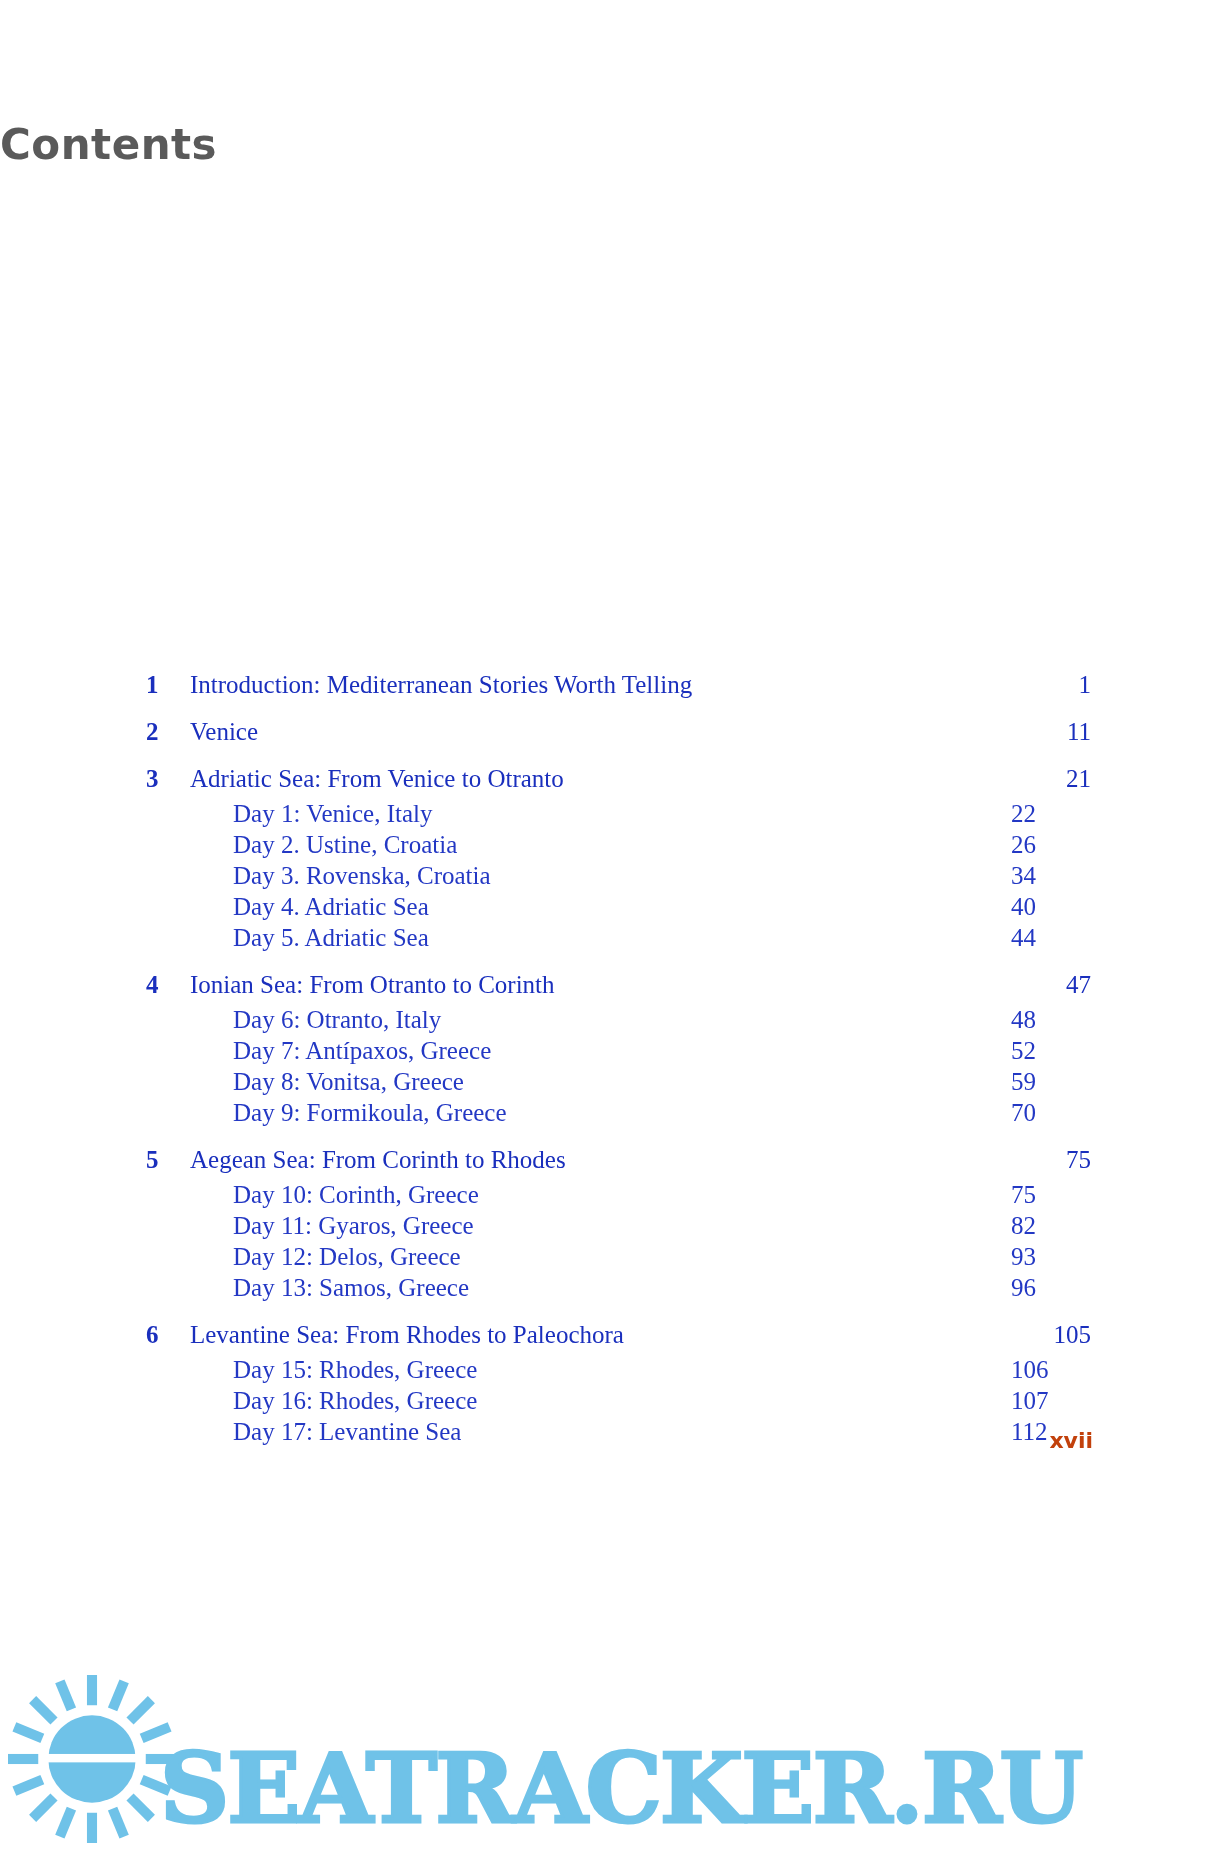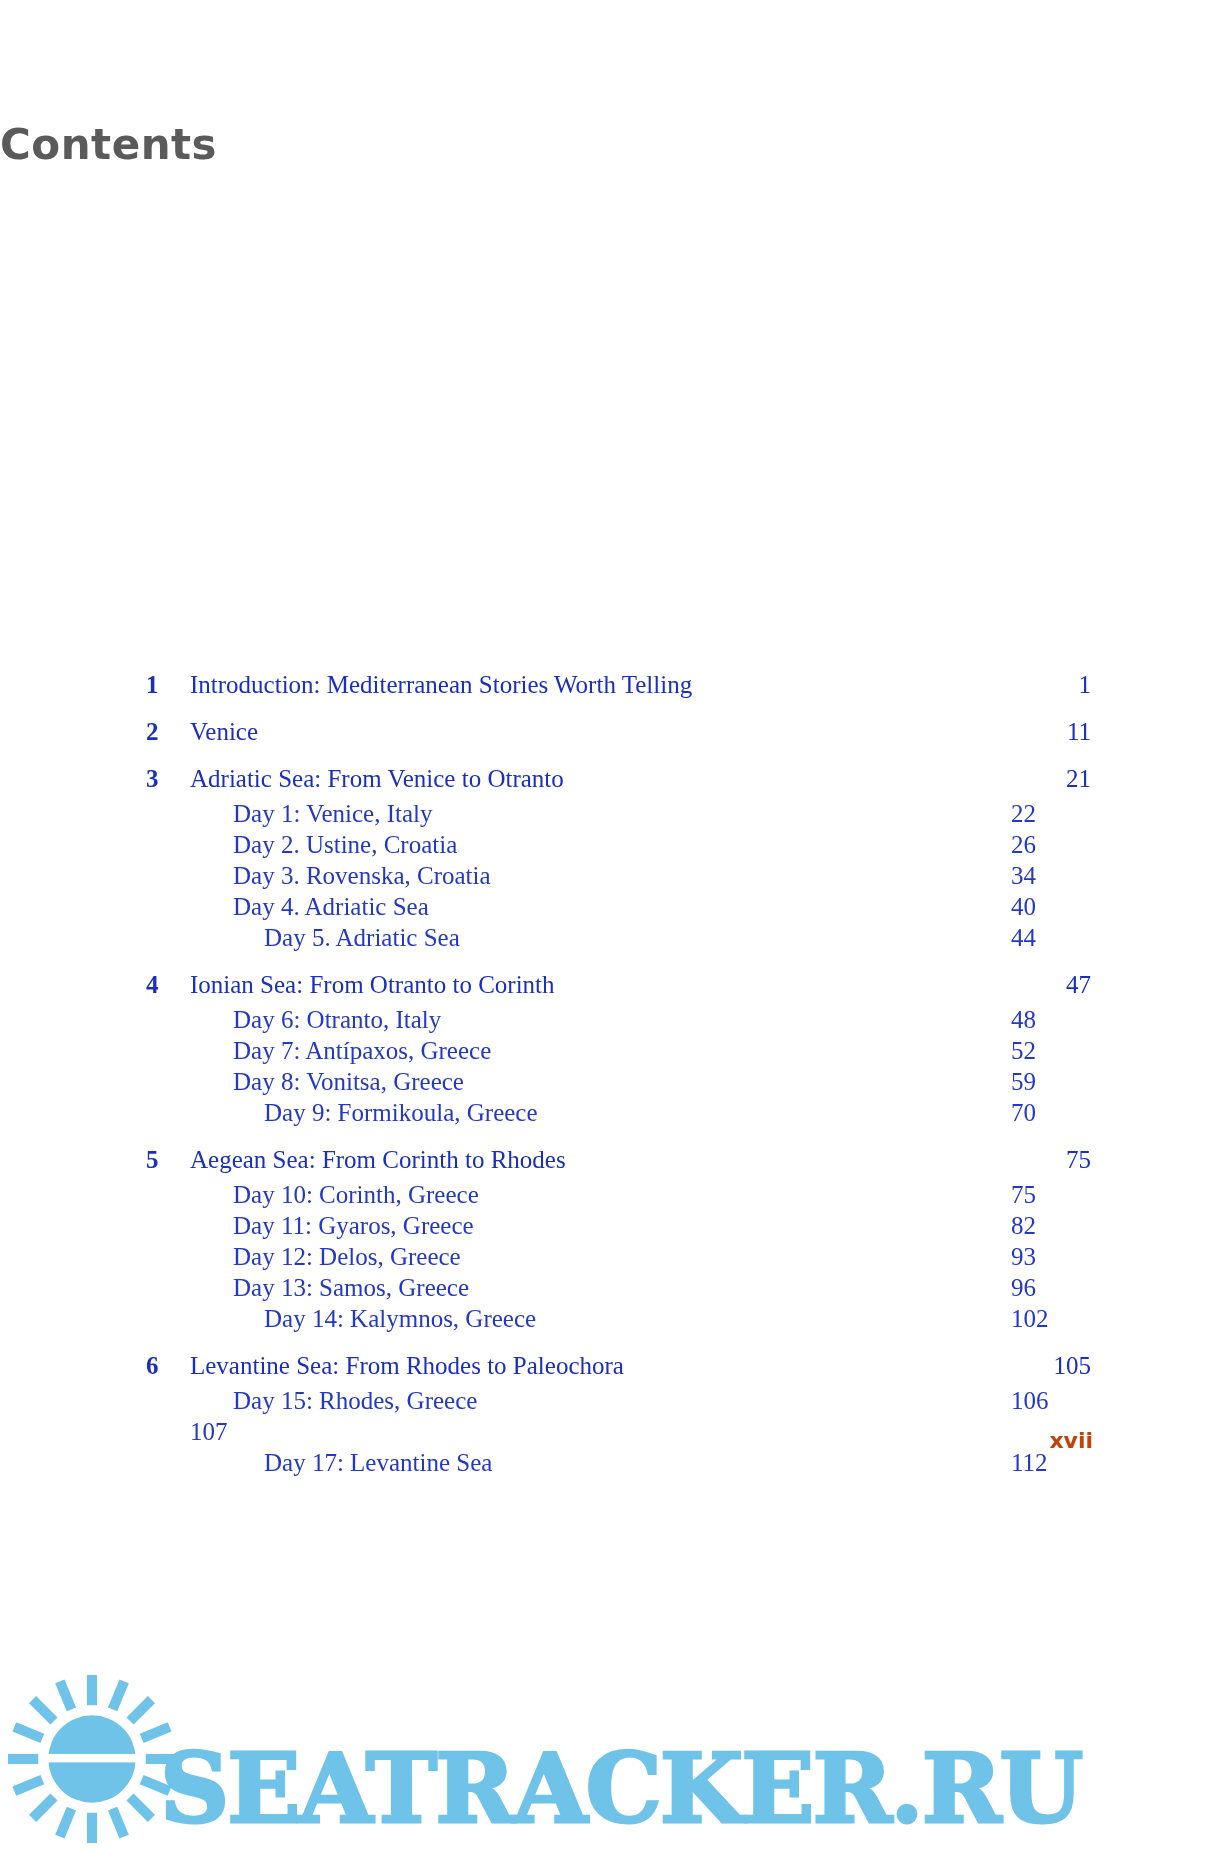--- a/index.html
+++ b/index.html
@@ -83,21 +83,21 @@
     text-align: right;
     font-family: "Liberation Serif", serif;
     font-weight: normal;
     font-size: 25px;
     color: #1a2fbd;
   }
 
   .entry-row {
     margin-bottom: 6px;
   }
-  .entry-row:last-child { margin-bottom: 0; gap: 31px; }
+  .entry-row:last-child { margin-bottom: 0; }
 
   .entry-spacer {
     width: 44px;
     flex: 0 0 44px;
   }
 
   .entry-label {
     flex: 1 1 auto;
     font-family: "Liberation Serif", serif;
     font-size: 25px;
@@ -261,40 +261,36 @@
       <div class="toc-row entry-row">
         <span class="entry-spacer"></span>
         <span class="entry-label">Day 12: Delos, Greece</span>
         <span class="entry-page">93</span>
       </div>
       <div class="toc-row entry-row">
         <span class="entry-spacer"></span>
         <span class="entry-label">Day 13: Samos, Greece</span>
         <span class="entry-page">96</span>
       </div>
-      <div class="toc-row entry-row">
-        <span class="entry-spacer"></span>
-        <span class="entry-label">Day 14: Kalymnos, Greece</span>
-        <span class="entry-page">102</span>
-      </div>
     </div>
 
     <div class="toc-group">
       <div class="toc-row chapter-row">
         <span class="chap-num">6</span>
         <span class="chap-label">Levantine Sea: From Rhodes to Paleochora</span>
         <span class="chap-page">105</span>
       </div>
       <div class="toc-row entry-row">
         <span class="entry-spacer"></span>
         <span class="entry-label">Day 15: Rhodes, Greece</span>
         <span class="entry-page">106</span>
       </div>
       <div class="toc-row entry-row">
         <span class="entry-spacer"></span>
+        <span class="entry-label">Day 16: Rhodes, Greece</span>
         <span class="entry-page">107</span>
       </div>
       <div class="toc-row entry-row">
         <span class="entry-spacer"></span>
         <span class="entry-label">Day 17: Levantine Sea</span>
         <span class="entry-page">112</span>
       </div>
     </div>
 
   </div>

